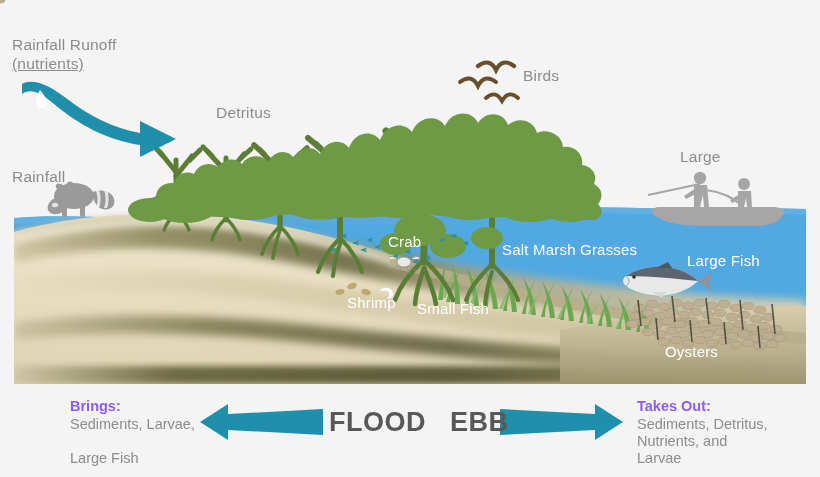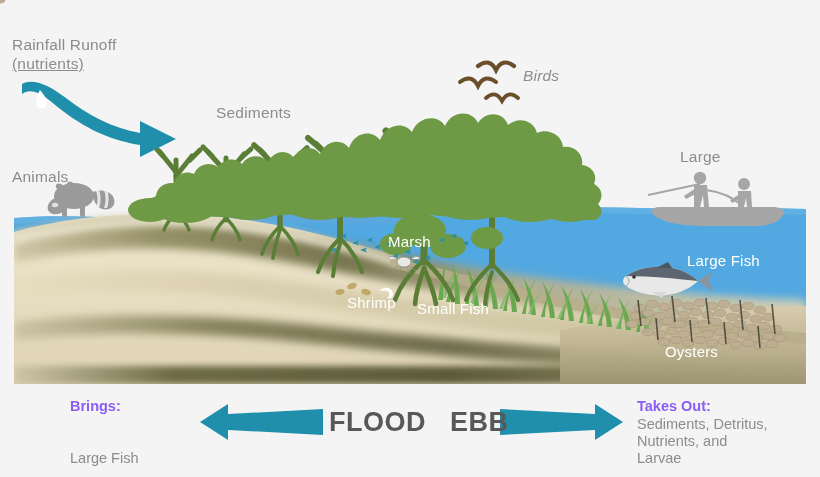--- a/index.html
+++ b/index.html
@@ -546,40 +546,42 @@
     </g>
 
     <g>
       <path d="M500,409 L595,414 L595,404 L623,422 L595,440 L595,430 L500,435 Z" fill="#1f8fab"></path>
     </g>
   </svg>
 
   <div class="lbl lbl-gray" style="left:12px; top:36px;">Rainfall Runoff</div>
   <div class="lbl lbl-gray" style="left:12px; top:55px;text-decoration:underline;">(nutrients)</div>
 
-  <div class="lbl lbl-gray" style="left:12px; top:168px;">Animals</div>
-
-  <div class="lbl lbl-gray" style="left:216px; top:104px;">Sediments</div>
-
-  <div class="lbl lbl-gray" style="left:523px; top:67px;font-style:italic;">Birds</div>
+  <div class="lbl lbl-gray" style="left:12px; top:168px;">Rainfall</div>
+
+  <div class="lbl lbl-gray" style="left:216px; top:104px;">Detritus</div>
+
+  <div class="lbl lbl-gray" style="left:523px; top:67px;">Birds</div>
 
   <div class="lbl lbl-gray" style="left:680px; top:148px;">Large</div>
 
-  <div class="lbl lbl-white" style="left:388px; top:233px;">Marsh</div>
+  <div class="lbl lbl-white" style="left:388px; top:233px;">Crab</div>
 
   <div class="lbl lbl-white" style="left:347px; top:294px;">Shrimp</div>
 
   <div class="lbl lbl-white" style="left:417px; top:300px;">Small Fish</div>
 
+  <div class="lbl lbl-white" style="left:502px; top:241px;">Salt Marsh Grasses</div>
 
   <div class="lbl lbl-white" style="left:687px; top:252px;">Large Fish</div>
 
   <div class="lbl lbl-white" style="left:665px; top:343px;">Oysters</div>
 
   <div class="flow-head" style="left:70px; top:398px;">Brings:</div>
+  <div class="flow-body" style="left:70px; top:416px;">Sediments, Larvae,</div>
   <div class="flow-body" style="left:70px; top:450px;">Large Fish</div>
 
   <div class="tide-word" style="left:329px; top:407px;">FLOOD</div>
 
   <div class="tide-word" style="left:450px; top:407px;">EBB</div>
 
   <div class="flow-head" style="left:637px; top:398px;">Takes Out:</div>
   <div class="flow-body" style="left:637px; top:433px;">Nutrients, and</div>
   <div class="flow-body" style="left:637px; top:416px;">Sediments, Detritus,</div>
   <div class="flow-body" style="left:637px; top:450px;">Larvae</div>

